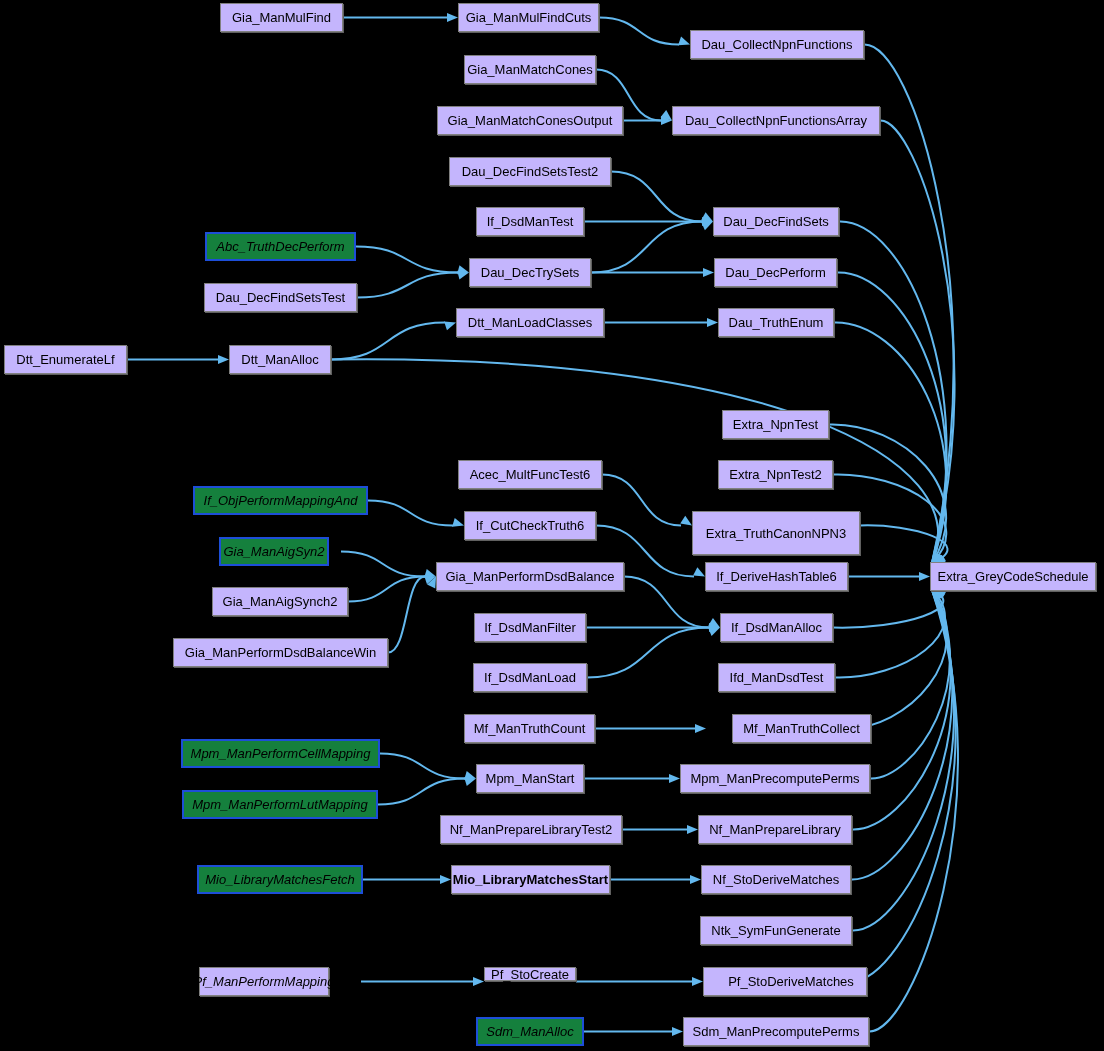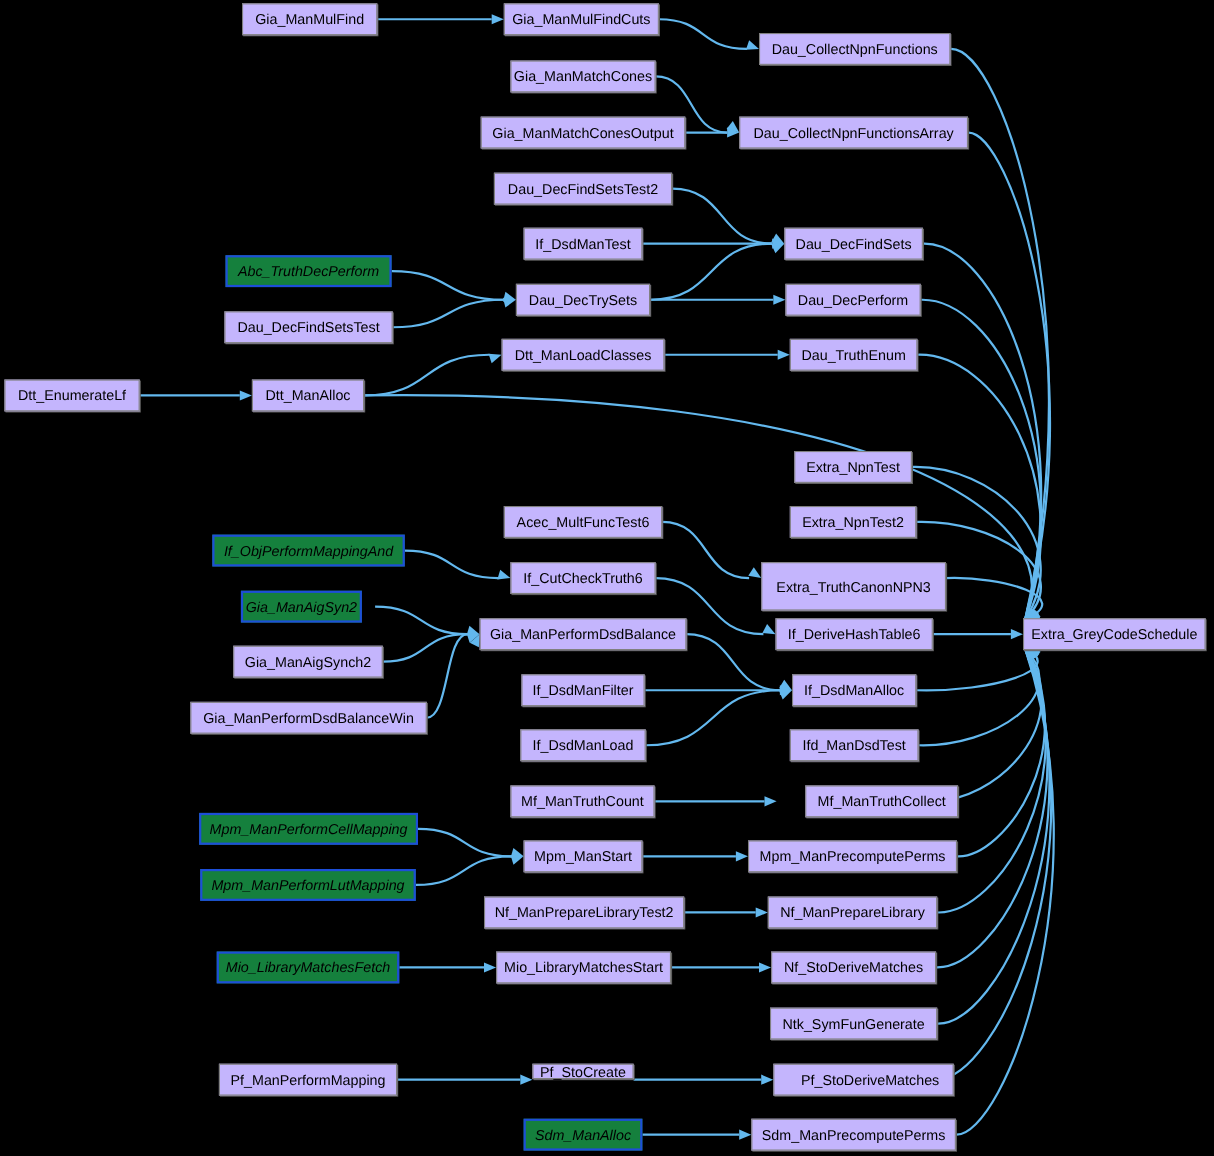--- a/index.html
+++ b/index.html
@@ -286,30 +286,30 @@
       </div>
       <div class="node-box" style="left: 440px; top: 815px; width: 182px; height: 29px;">
         <span>Nf_ManPrepareLibraryTest2</span>
       </div>
       <div class="node-box" style="left: 698px; top: 815px; width: 154px; height: 29px;">
         <span>Nf_ManPrepareLibrary</span>
       </div>
       <div class="node-box highlight" style="left: 197px; top: 865px; width: 166px; height: 29px;">
         <span>Mio_LibraryMatchesFetch</span>
       </div>
-      <div class="node-box" style="left: 451px; top: 865px; width: 159px; height: 29px;">
+      <div class="node-box" style="left: 451px; top: 865px; width: 159px; height: 29px; font-weight: bold;">
         <span>Mio_LibraryMatchesStart</span>
       </div>
       <div class="node-box" style="left: 701px; top: 865px; width: 150px; height: 29px;">
         <span>Nf_StoDeriveMatches</span>
       </div>
       <div class="node-box" style="left: 700px; top: 916px; width: 152px; height: 29px;">
         <span>Ntk_SymFunGenerate</span>
       </div>
-      <div class="node-box" style="left: 199px; top: 967px; width: 162px; height: 29px;">
+      <div class="node-box" style="left: 199px; top: 967px; width: 130px; height: 29px; font-style: italic;">
         <span>Pf_ManPerformMapping</span>
       </div>
       <div class="node-box" style="left: 484px; top: 967px; width: 92px; height: 14px;">
         <span>Pf_StoCreate</span>
       </div>
       <div class="node-box" style="left: 703px; top: 967px; width: 164px; height: 29px; padding-left: 12px;">
         <span>Pf_StoDeriveMatches</span>
       </div>
       <div class="node-box highlight" style="left: 476px; top: 1017px; width: 108px; height: 29px;">
         <span>Sdm_ManAlloc</span>

